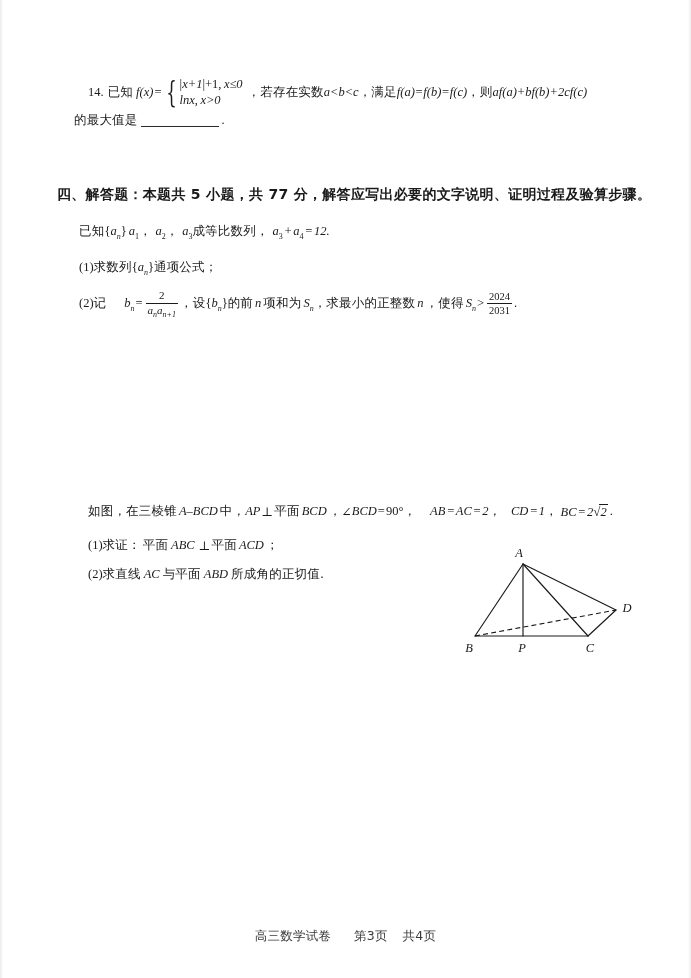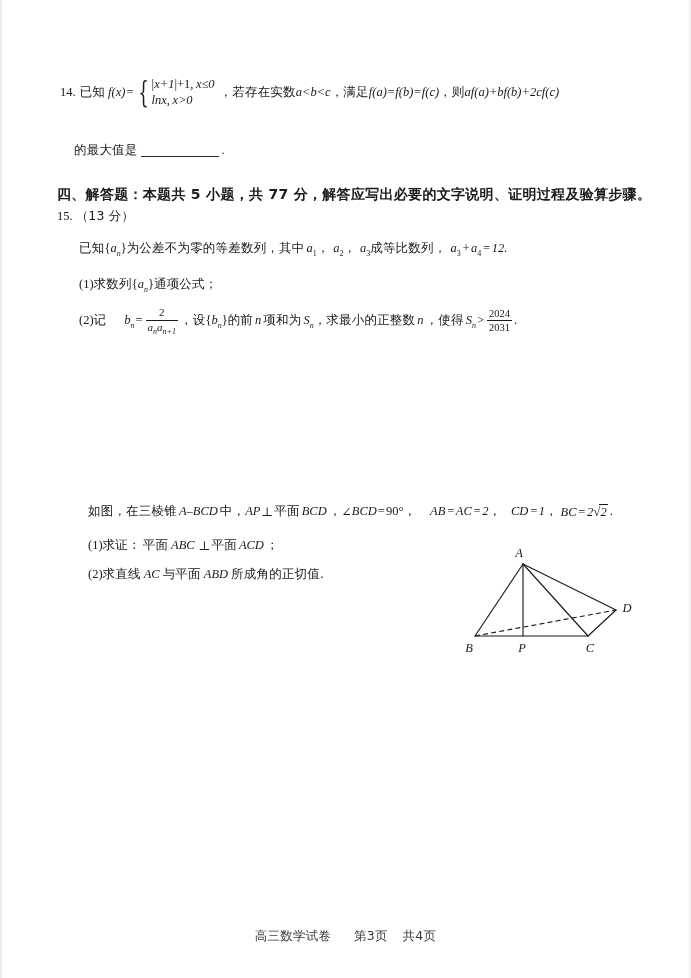--- a/index.html
+++ b/index.html
@@ -35,20 +35,21 @@
     background: linear-gradient(to left, #eeeeee, #ffffff);
     pointer-events: none;
   }
 
   .blk { position: absolute; }
 
   
   .qnum {
     font-family: "Liberation Serif", serif;
     font-size: 12.5px;
+    margin-left: 28px;
   }
   .cn {
     font-family: "DejaVu Sans", "Liberation Sans", sans-serif;
     font-size: 12.5px;
     letter-spacing: .2px;
   }
   .cnb {
     font-family: "DejaVu Sans", "Liberation Sans", sans-serif;
     font-size: 14px;
     font-weight: bold;
@@ -200,44 +201,39 @@
       </span>
 
       <span class="cn" style="margin-left:5px;">，若存在实数</span>
       <span class="mi">a&lt;b&lt;c</span>
       <span class="cn">，满足</span>
       <span class="mi">f(a)=f(b)=f(c)</span>
       <span class="cn">，则</span>
       <span class="mi">af(a)+bf(b)+2cf(c)</span>
     </div>
 
-    <div class="row" style="margin-top:30px; margin-left:14px;">
+    <div class="row" style="margin-top:0; margin-left:14px;">
       <span class="cn">的最大值是</span>
       <span class="blank"></span>
       <span class="mn">.</span>
     </div>
   </div>
 
   <div class="blk" style="left:57px; top:185px; width:600px;">
     <span class="cnb">四、解答题：本题共 5 小题，共 77 分，解答应写出必要的文字说明、证明过程及验算步骤。</span>
   </div>
 
   <div class="blk" style="left:57px; top:208px; width:600px;">
 
-    <div class="row">
-      <span class="qnum">15.</span>
-      <span class="cn" style="margin-left:3px;">（13 分）</span>
-    </div>
 
     <div class="row" style="margin-top:15px; margin-left:22px;">
       <span class="cn">已知</span>
       <span class="mn">
         <span>{</span><span class="mi">a</span><sub>n</sub><span>}</span>
       </span>
-      <span class="cn">为公差不为零的等差数列，其中</span>
       <span class="mi" style="margin-left:2px;">
         <span>a</span><sub class="up">1</sub>
       </span>
       <span class="mn">，</span>
       <span class="mi" style="margin-left:4px;">
         <span>a</span><sub class="up">2</sub>
       </span>
       <span class="mn">，</span>
       <span class="mi" style="margin-left:4px;">
         <span>a</span><sub class="up">3</sub>

